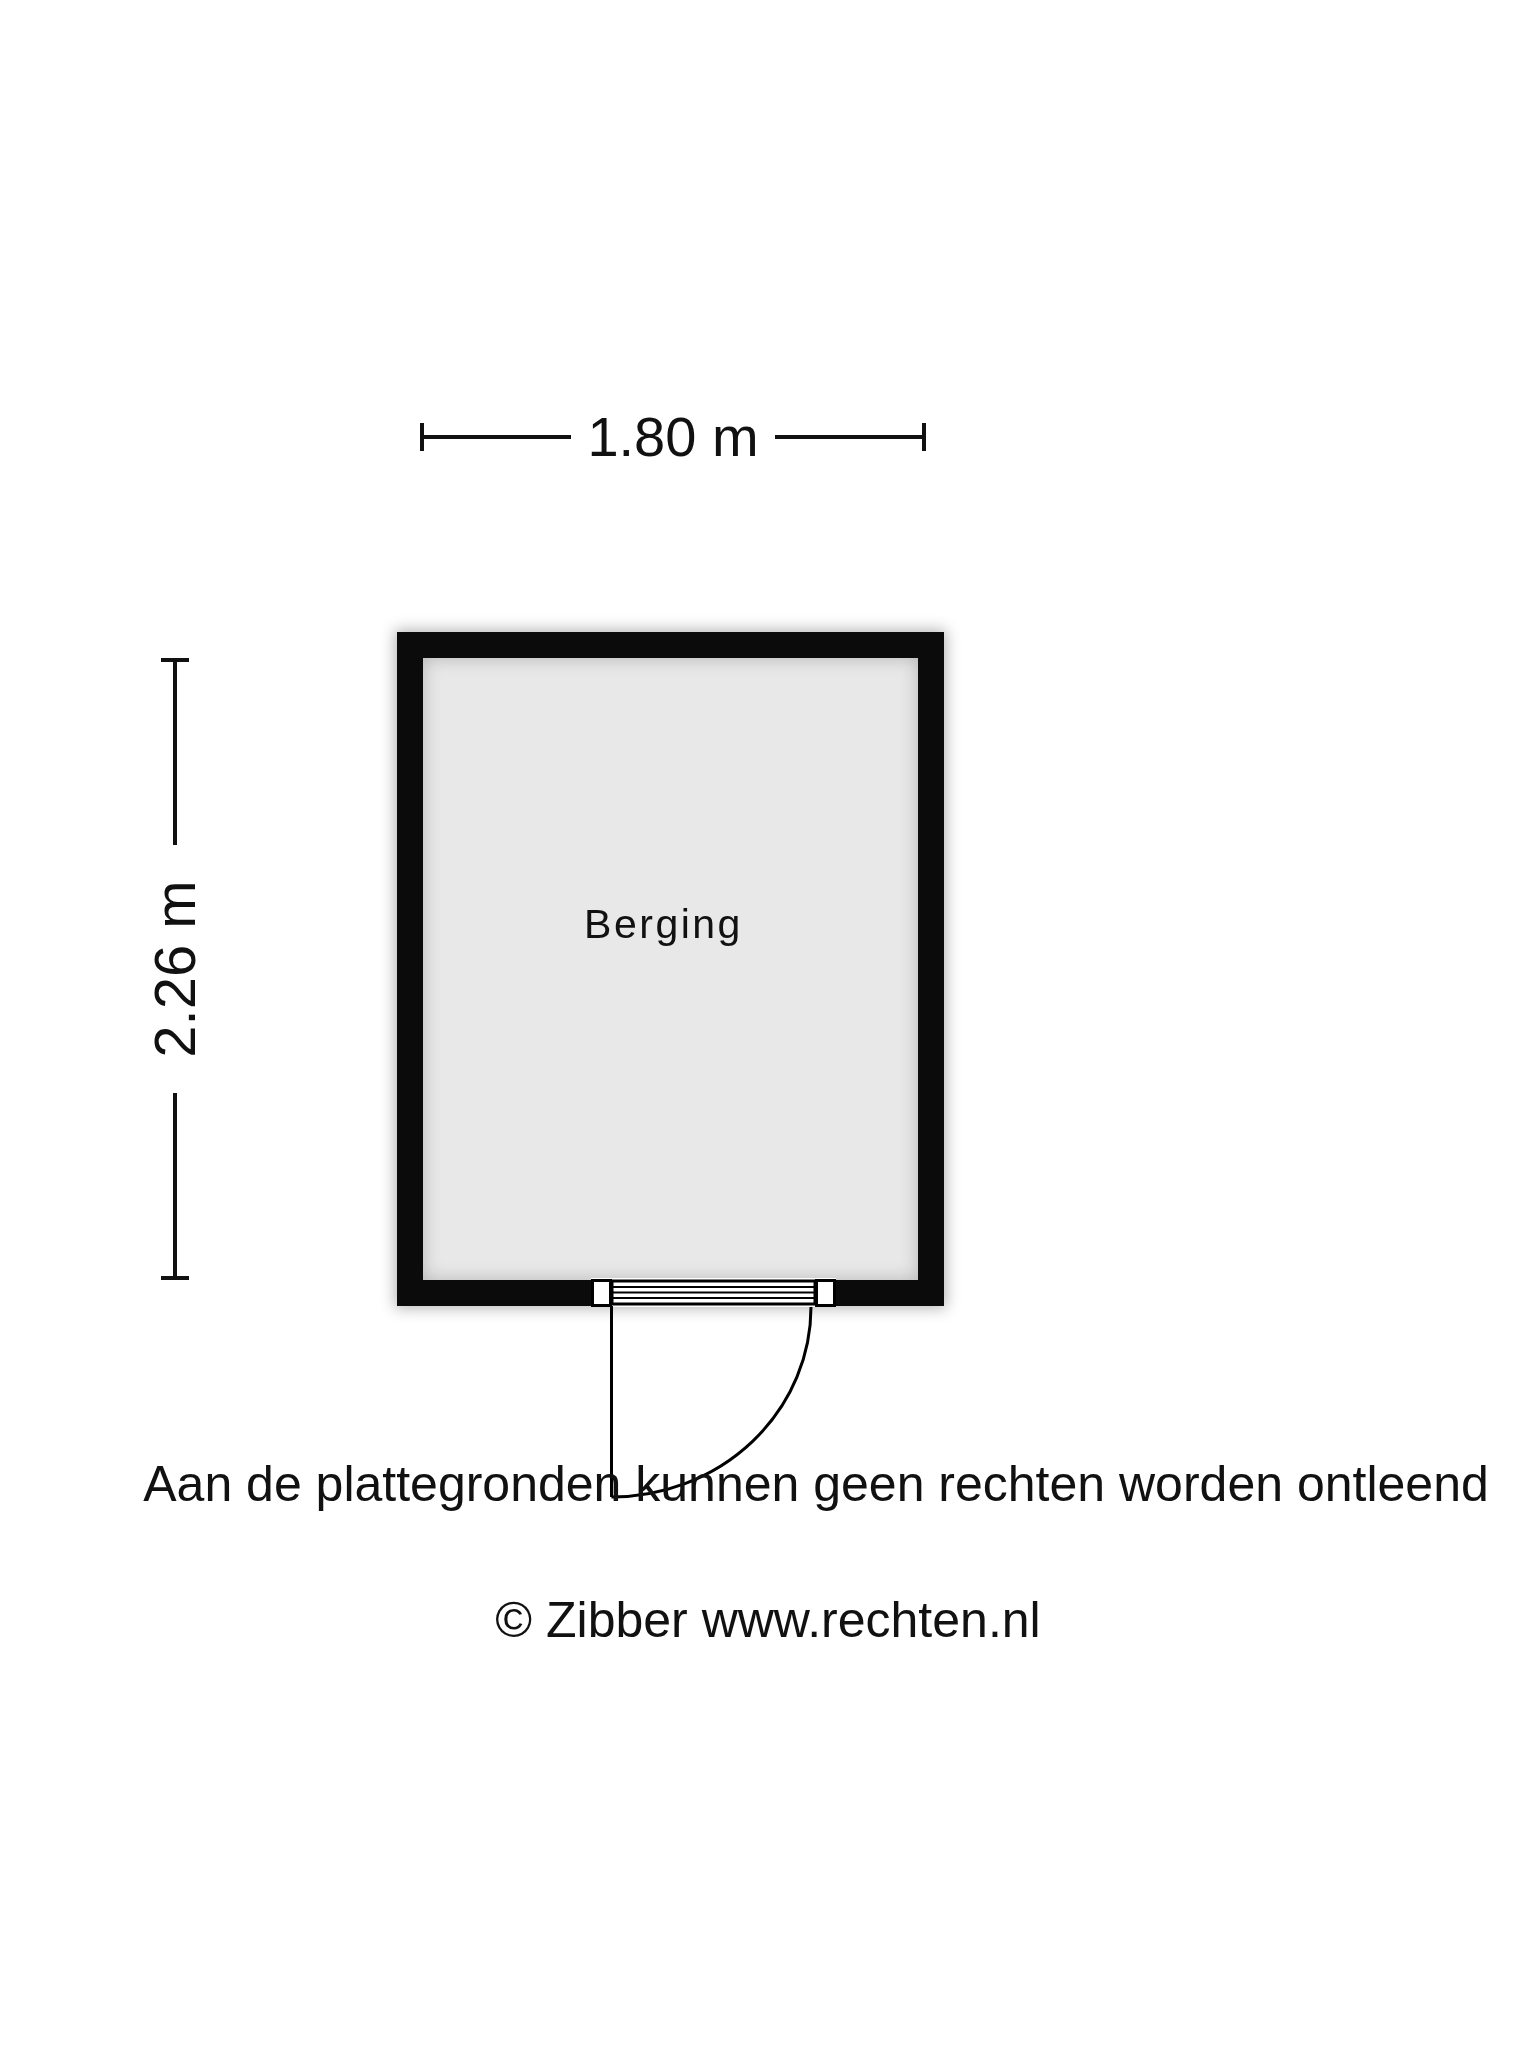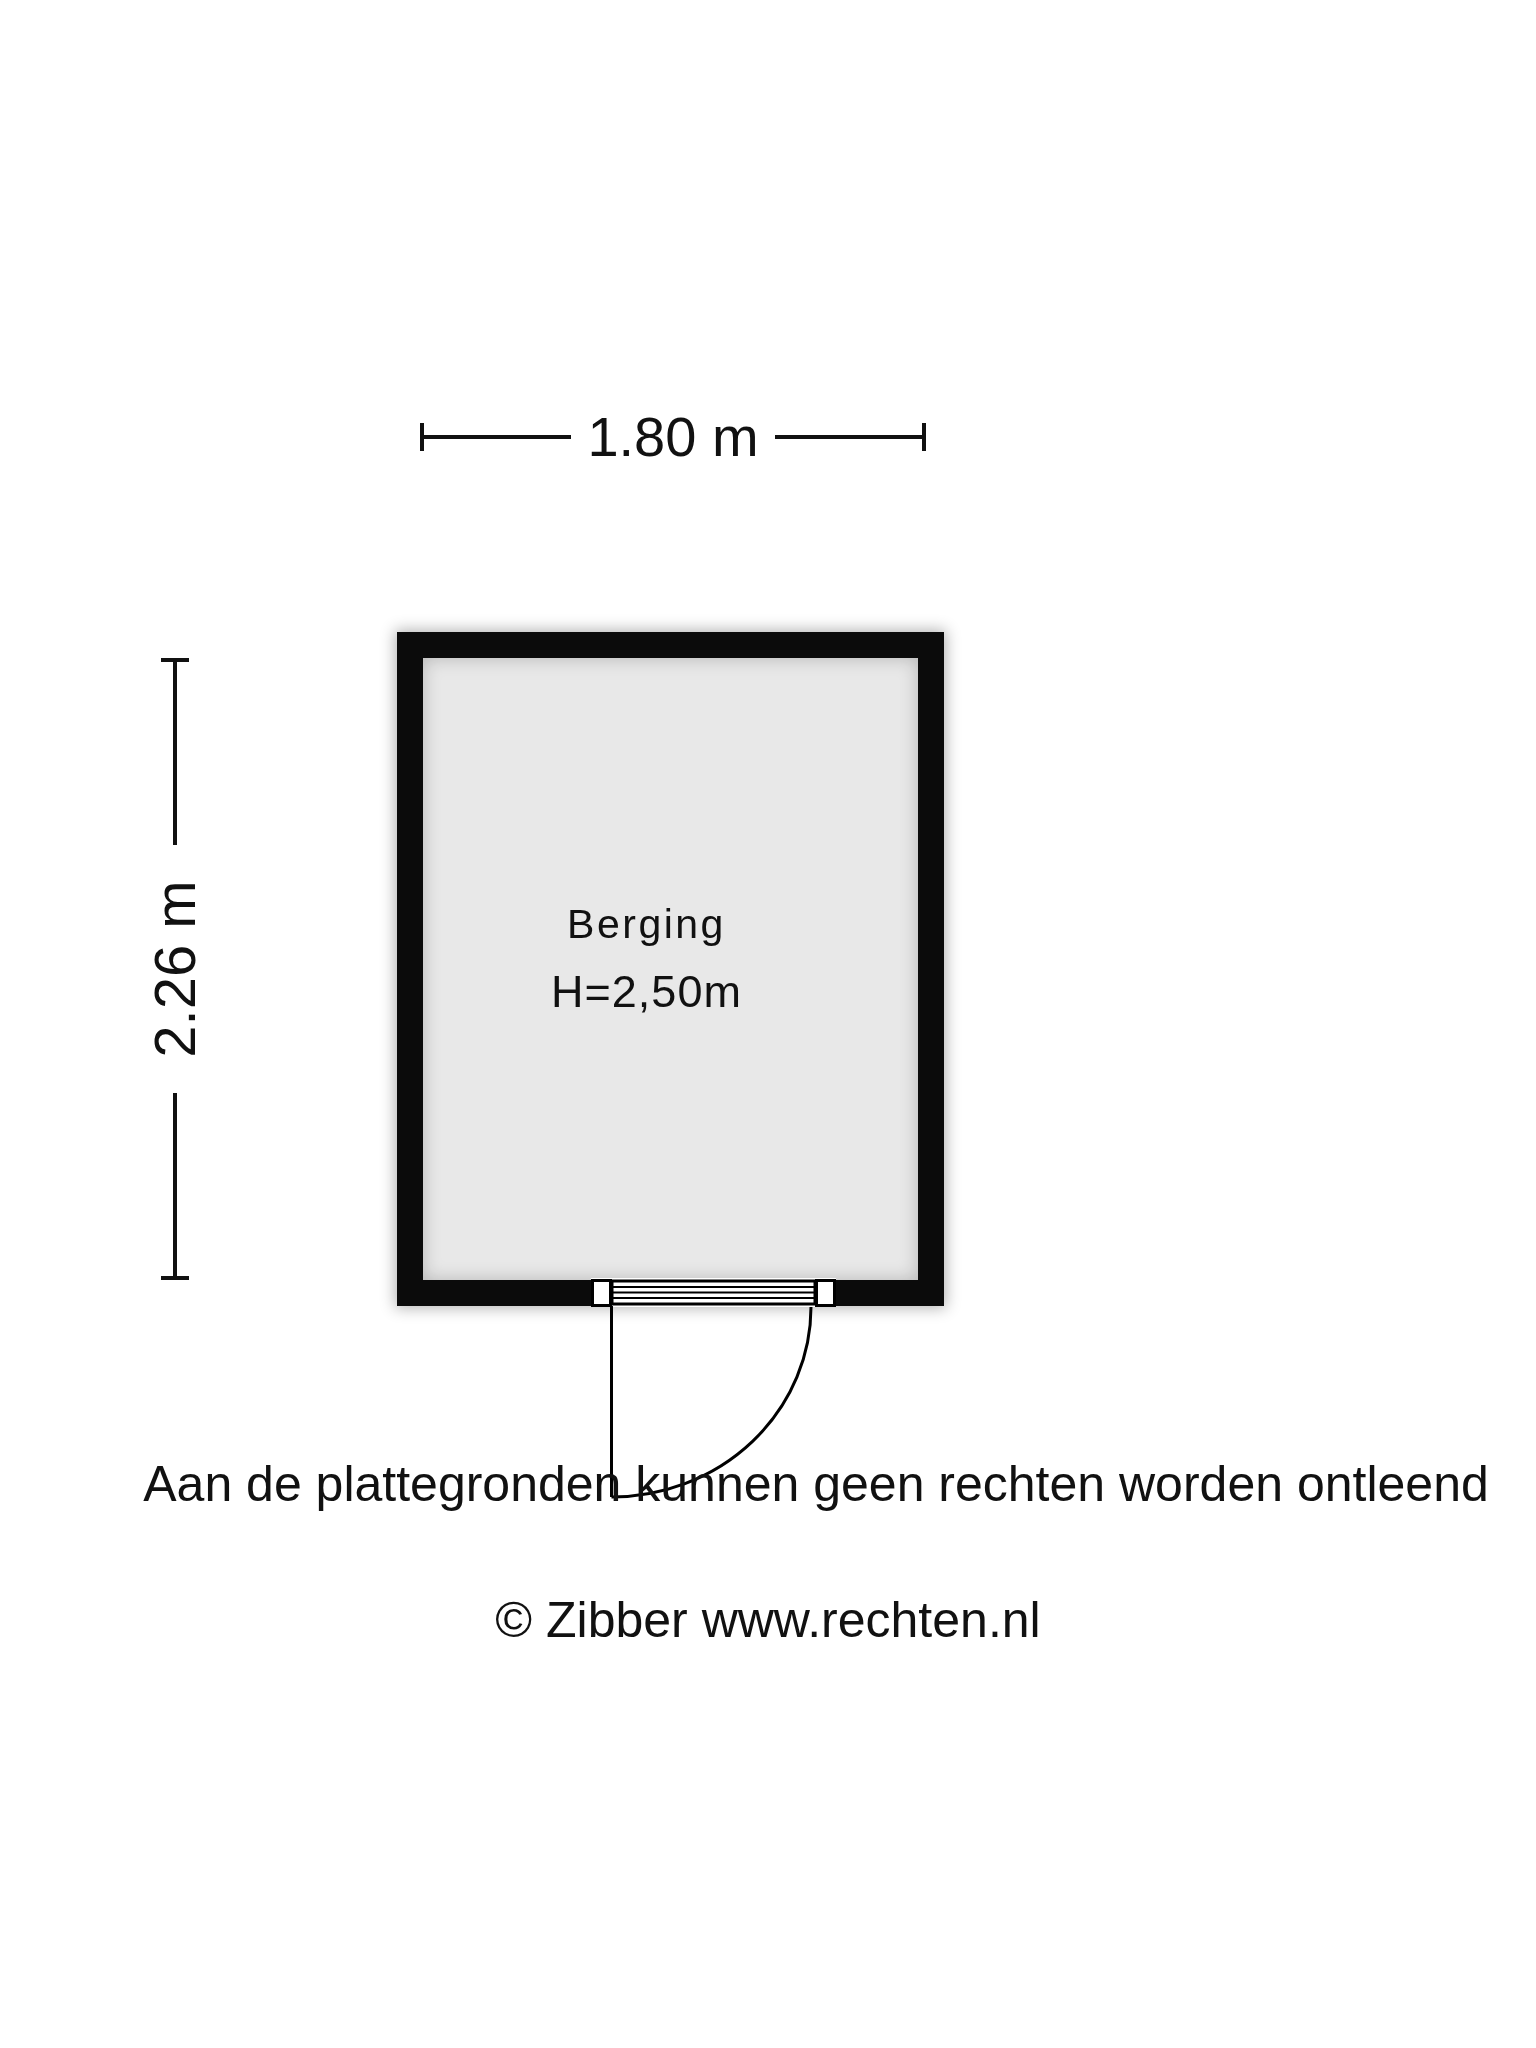--- a/index.html
+++ b/index.html
@@ -37,21 +37,21 @@
   }
 
   
   .room{
     position:absolute;left:397px;top:632px;width:547px;height:674px;
     border:26px solid var(--wall);
     background:var(--floor);
     box-shadow:0 0 14px 2px rgba(0,0,0,0.30), inset 0 0 18px rgba(0,0,0,0.22);
   }
   .room-label-block{
-    position:absolute;left:397px;top:900px;width:499px;text-align:center;
+    position:absolute;left:414px;top:900px;width:499px;text-align:center;
   }
   .room-name{font-size:41px;line-height:48px;letter-spacing:2.5px;}
   .room-height{font-size:45px;line-height:52px;margin-top:18px;letter-spacing:1px;}
 
   
   .door-svg{position:absolute;left:580px;top:1270px;width:280px;height:250px;}
 
   
   .footer-line{
     position:absolute;left:0;width:1536px;text-align:center;white-space:nowrap;
@@ -78,21 +78,20 @@
     <span class="dim-label">2.26 m</span>
   </div>
   <div class="line"></div>
   <div class="tick"></div>
 </div>
 
 <div class="room"></div>
 
 <div class="room-label-block">
   <div class="room-name">Berging</div>
-  <div class="room-height">H=2,50m</div>
 </div>
 
 <svg class="door-svg" viewBox="0 0 280 250" xmlns="http://www.w3.org/2000/svg">
 
   <rect x="11" y="8" width="245" height="29" fill="#ffffff"></rect>
 
   <rect x="32" y="11" width="203" height="23" fill="#ffffff" stroke="#000000" stroke-width="3"></rect>
   <line x1="33" y1="17" x2="234" y2="17" stroke="#000000" stroke-width="2"></line>
   <line x1="33" y1="22.5" x2="234" y2="22.5" stroke="#000000" stroke-width="2"></line>
   <line x1="33" y1="28" x2="234" y2="28" stroke="#000000" stroke-width="2"></line>

